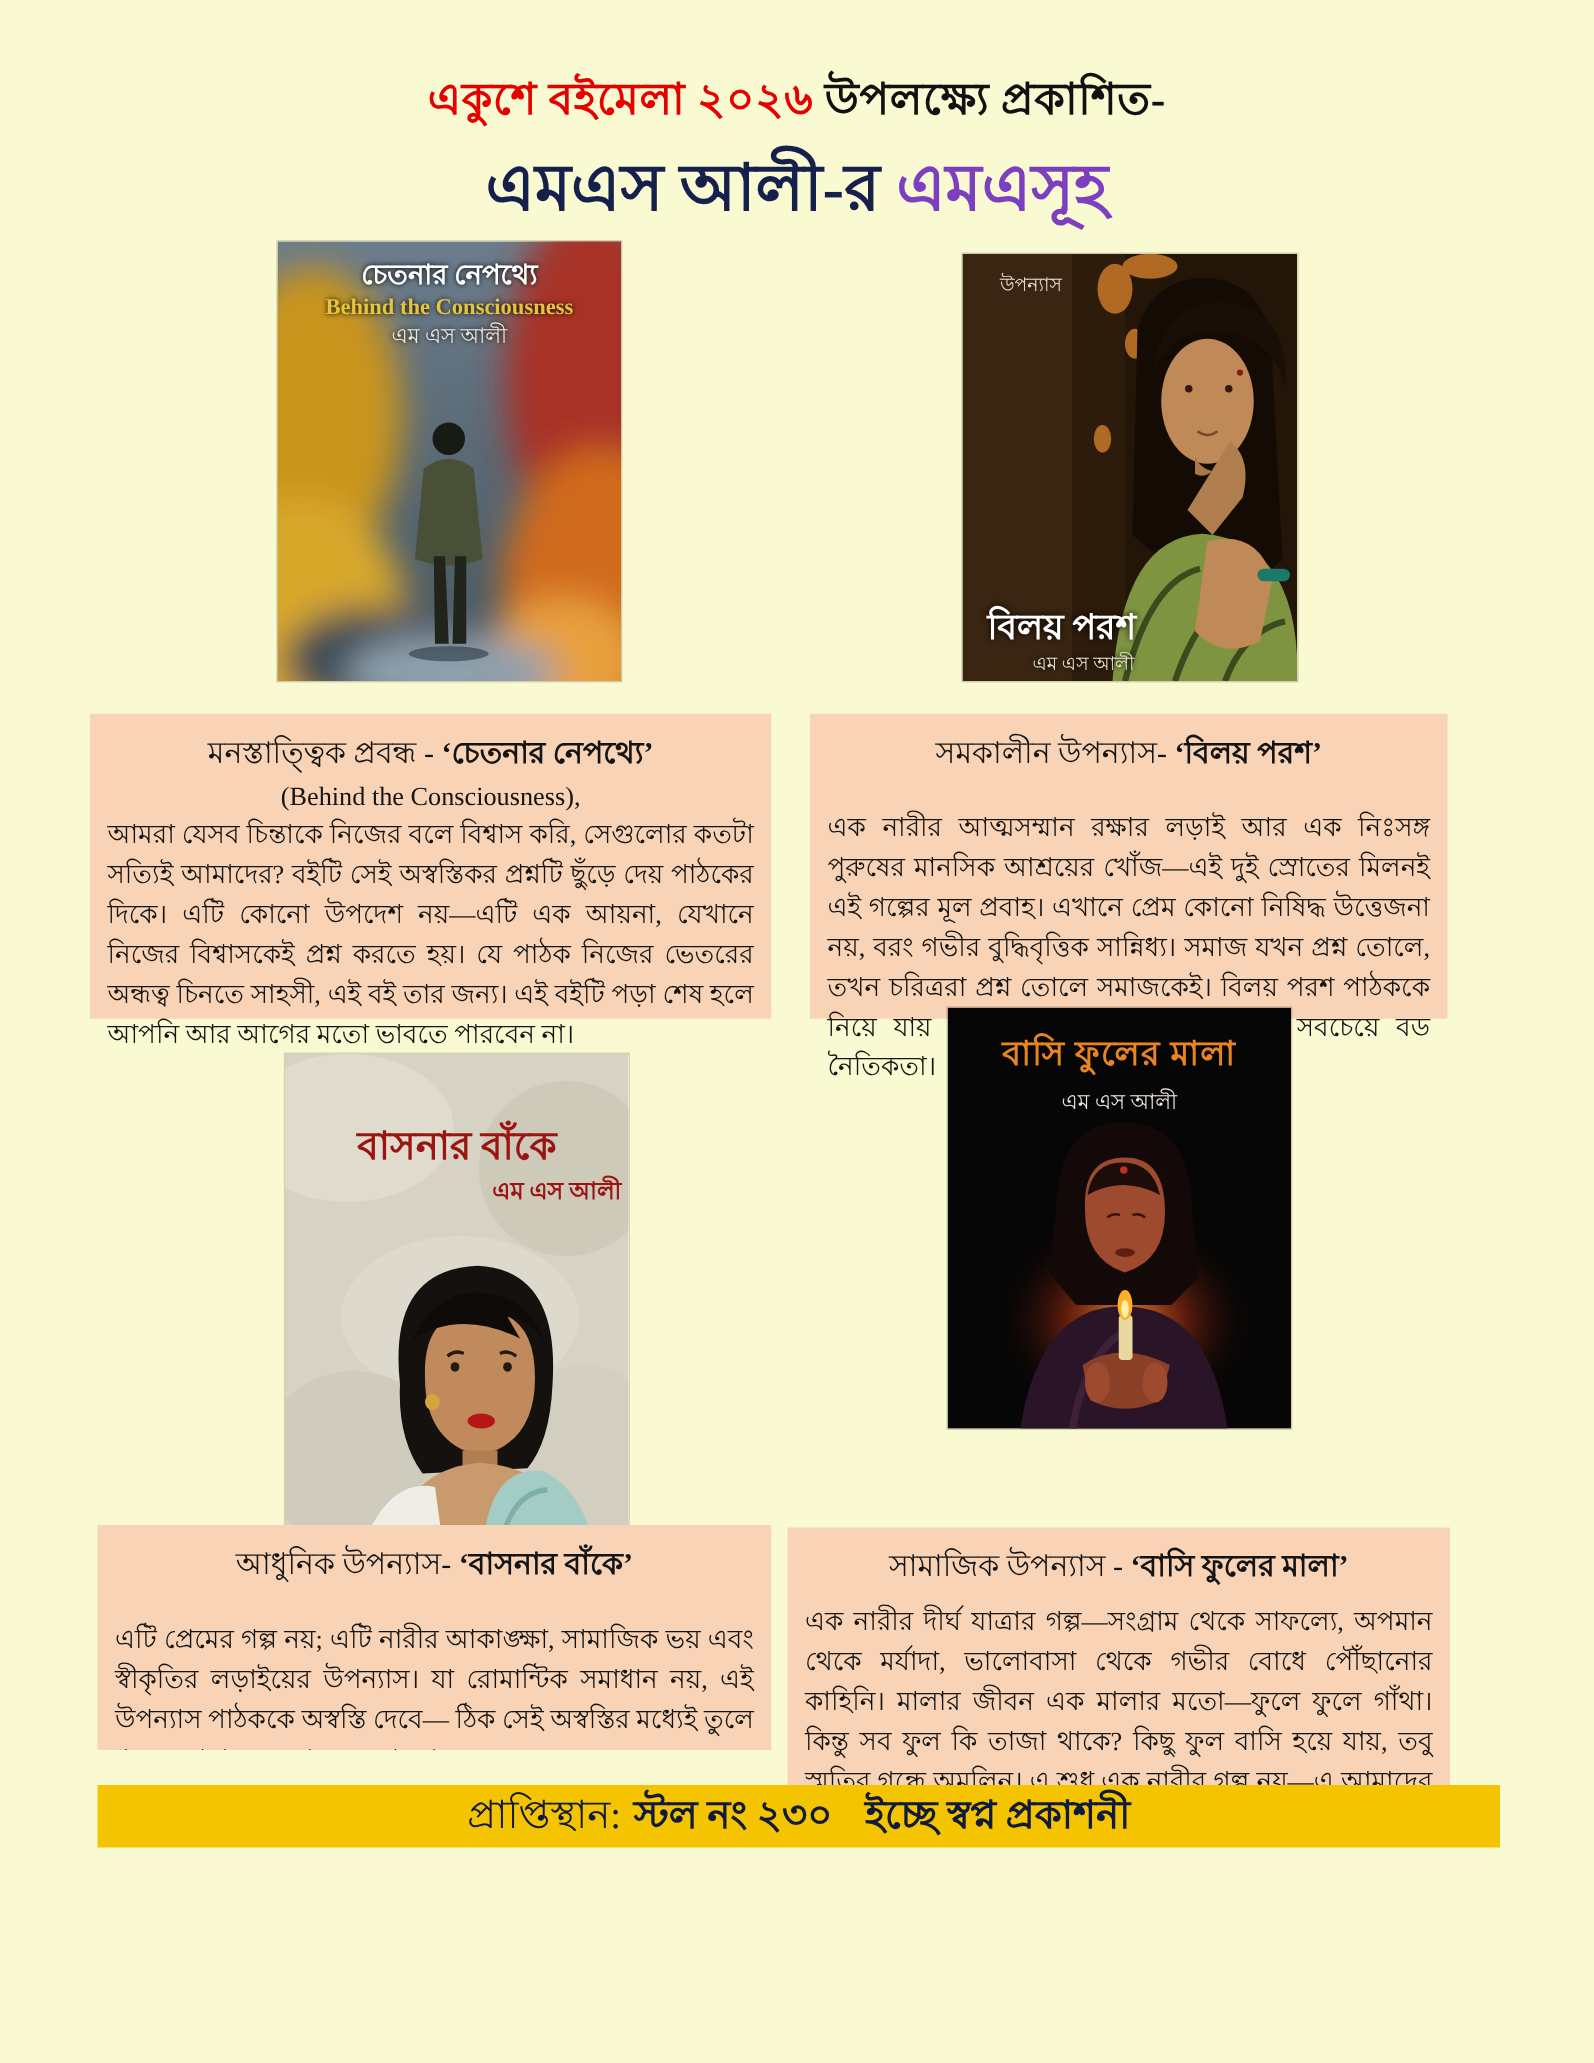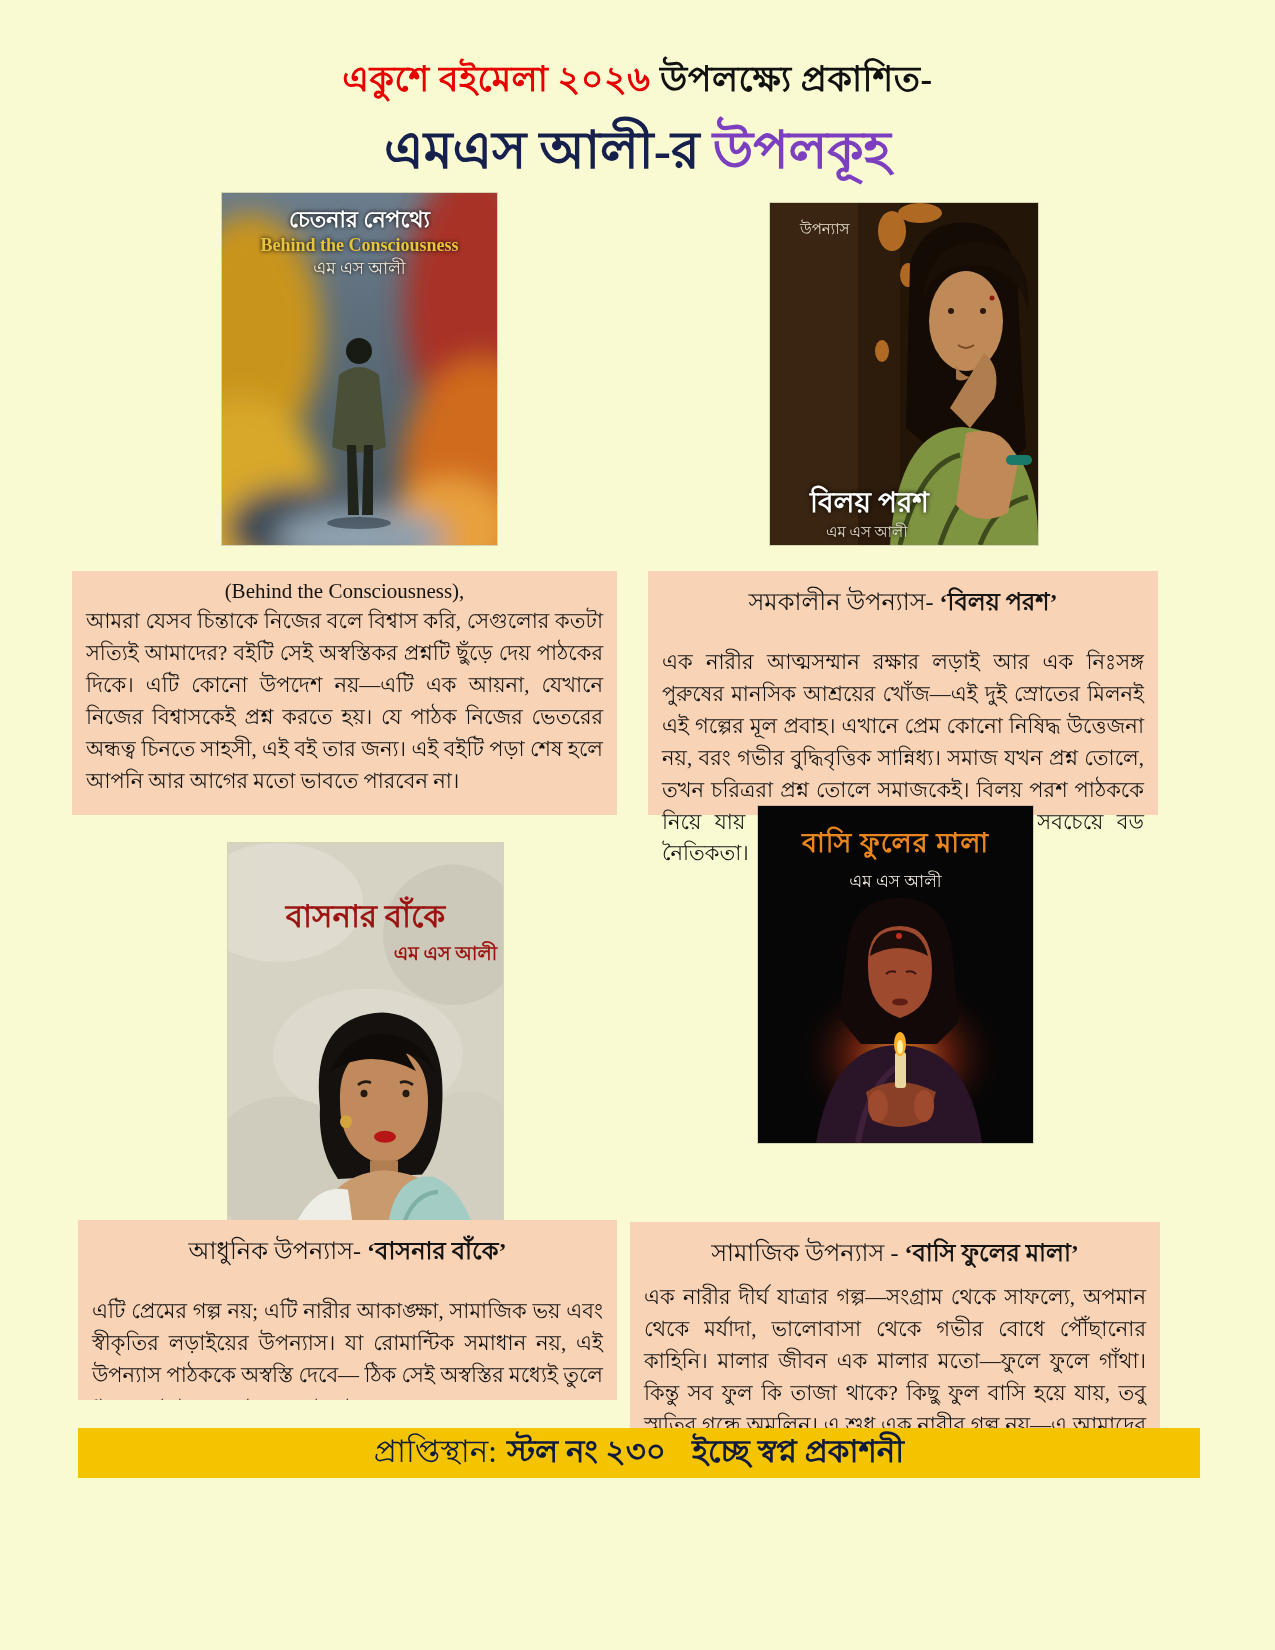--- a/index.html
+++ b/index.html
@@ -23,21 +23,21 @@
   #cover1{left:222px;top:193px;width:275px;height:352px;}
   #cover2{left:770px;top:203px;width:268px;height:342px;}
   #cover3{left:228px;top:843px;width:275px;height:405px;}
   #cover4{left:758px;top:806px;width:275px;height:337px;}
 
   #cover1 .t-bn{top:14px;color:#fff;font-size:22px;font-weight:bold;text-shadow:0 0 4px #000;}
   #cover1 .t-en{top:42px;color:#e6c43c;font-size:18px;font-weight:bold;text-shadow:0 0 4px #000;}
   #cover1 .t-au{top:66px;color:#f2ead8;font-size:17px;text-shadow:0 0 4px #000;}
 
   #cover2 .t-lbl{top:18px;text-align:left;padding-left:30px;color:#e8e0d0;font-size:15px;}
-  #cover2 .t-bn{bottom:26px;text-align:left;padding-left:40px;color:#fff;font-size:28px;font-weight:bold;text-shadow:0 0 5px #000;}
+  #cover2 .t-bn{bottom:26px;text-align:left;padding-left:20px;color:#fff;font-size:28px;font-weight:bold;text-shadow:0 0 5px #000;}
   #cover2 .t-au{bottom:4px;text-align:left;padding-left:56px;color:#e8e0d0;font-size:15px;text-shadow:0 0 4px #000;}
 
   #cover3 .t-bn{top:56px;color:#9b1411;font-size:31px;font-weight:bold;}
   #cover3 .t-au{top:100px;padding-left:80px;color:#9b1411;font-size:19px;font-weight:bold;}
 
   #cover4 .t-bn{top:22px;color:#e8851e;font-size:27px;font-weight:bold;letter-spacing:1px;}
   #cover4 .t-au{top:66px;color:#efe8e0;font-size:17px;}
 
   
   .panel{position:absolute;background:#f8d3b5;color:#141414;padding:8px 14px 10px;box-sizing:border-box;}
@@ -62,21 +62,21 @@
 </style>
 </head>
 <body>
 
 <div id="page">
 
   <div class="h1">
     <span class="hl">একুশে বইমেলা ২০২৬ </span><span class="rest">উপলক্ষ্যে প্রকাশিত-</span>
   </div>
   <div class="h2">
-    <span class="name">এমএস আলী-র </span><span class="rest">উপলকূহ</span>
+    <span class="name">এমএস আলী-র </span><span class="rest">এমএসূহ</span>
   </div>
 
   <div id="cover1" class="cover">
     <svg viewBox="0 0 275 352" preserveAspectRatio="none">
       <defs>
         <filter id="bl1" x="-50%" y="-50%" width="200%" height="200%">
             <feGaussianBlur stdDeviation="14"></feGaussianBlur>
           </filter>
         <linearGradient id="bg1" x1="0" y1="0" x2="0" y2="1">
           <stop offset="0" stop-color="#6b7c8c"></stop>
@@ -134,20 +134,23 @@
         <rect x="236" y="252" width="26" height="10" rx="5" fill="#1a7a6a"></rect>
         <path d="M186 162 q4 10 14 12 q-8 6 -14 2z" fill="#a87848"></path>
       </g>
     </svg>
     <div class="ov t-lbl">উপন্যাস</div>
     <div class="ov t-bn">বিলয় পরশ</div>
     <div class="ov t-au">এম এস আলী</div>
   </div>
 
   <div id="panel1" class="panel">
+    <div class="p-head">
+      <span class="cat">মনস্তাত্ত্বিক প্রবন্ধ - </span><span class="ttl">‘চেতনার নেপথ্যে’</span>
+    </div>
     <div class="p-sub">(Behind the Consciousness),</div>
     <p class="p-body">আমরা যেসব চিন্তাকে নিজের বলে বিশ্বাস করি, সেগুলোর কতটা সত্যিই আমাদের? বইটি সেই অস্বস্তিকর প্রশ্নটি ছুঁড়ে দেয় পাঠকের দিকে। এটি কোনো উপদেশ নয়—এটি এক আয়না, যেখানে নিজের বিশ্বাসকেই প্রশ্ন করতে হয়। যে পাঠক নিজের ভেতরের অন্ধত্ব চিনতে সাহসী, এই বই তার জন্য। এই বইটি পড়া শেষ হলে আপনি আর আগের মতো ভাবতে পারবেন না।</p>
   </div>
 
   <div id="panel2" class="panel">
     <div class="p-head">
       <span class="cat">সমকালীন উপন্যাস- </span><span class="ttl">‘বিলয় পরশ’</span>
     </div>
     <p class="p-body gap">এক নারীর আত্মসম্মান রক্ষার লড়াই আর এক নিঃসঙ্গ পুরুষের মানসিক আশ্রয়ের খোঁজ—এই দুই স্রোতের মিলনই এই গল্পের মূল প্রবাহ। এখানে প্রেম কোনো নিষিদ্ধ উত্তেজনা নয়, বরং গভীর বুদ্ধিবৃত্তিক সান্নিধ্য। সমাজ যখন প্রশ্ন তোলে, তখন চরিত্ররা প্রশ্ন তোলে সমাজকেই। বিলয় পরশ পাঠককে নিয়ে যায় সেই জায়গায়, যেখানে সাহসই সবচেয়ে বড নৈতিকতা।</p>
   </div>

